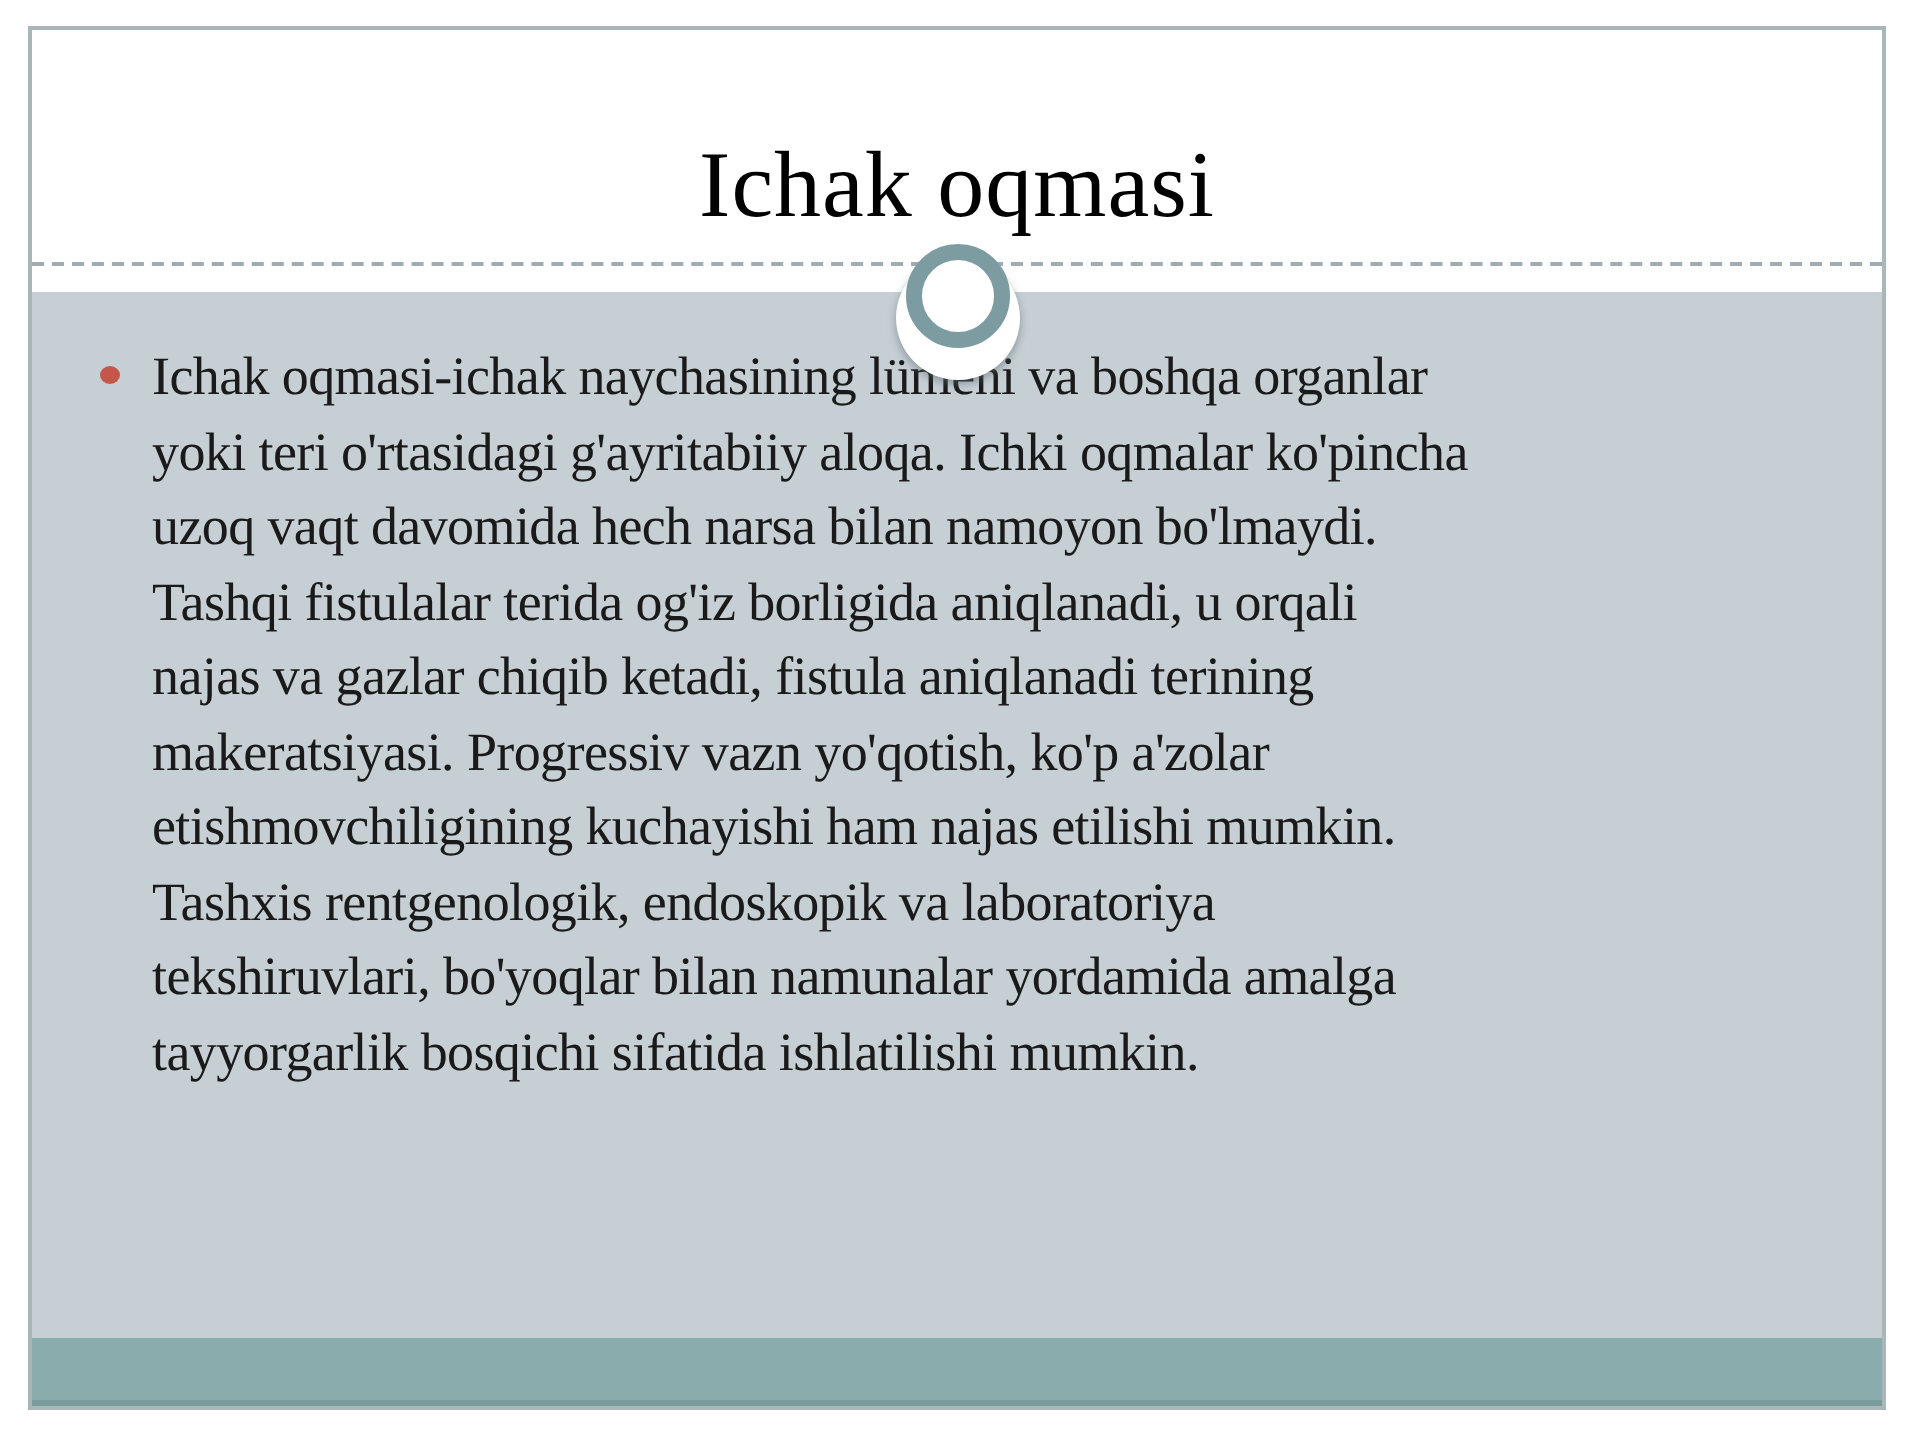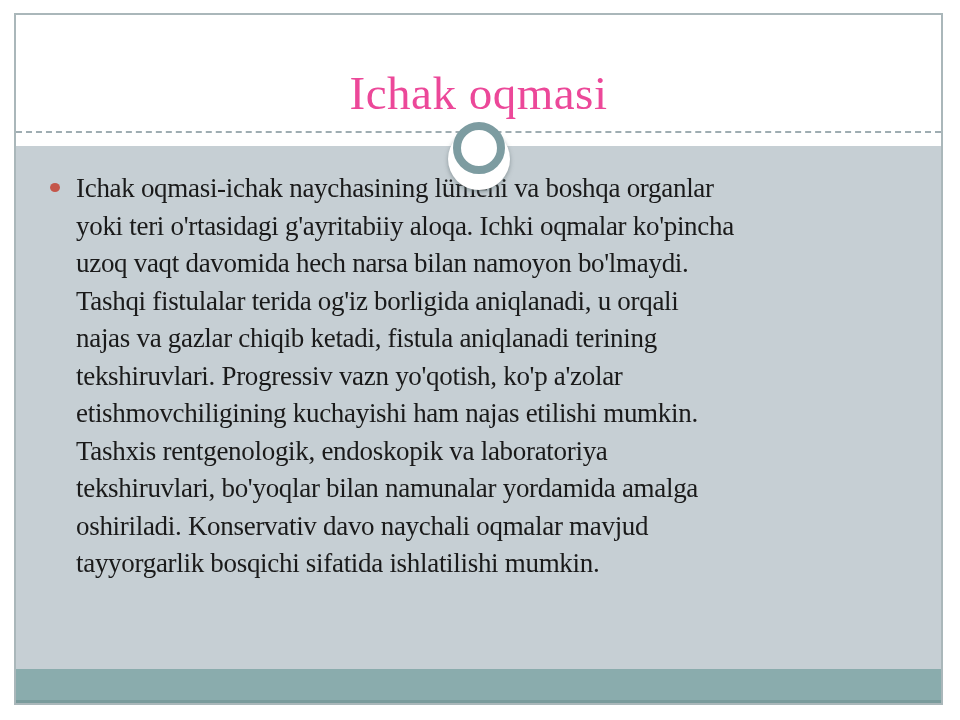--- a/index.html
+++ b/index.html
@@ -22,21 +22,21 @@
     height: 118px;
     background: #ffffff;
     border-bottom: 2px dashed #9fadb2;
     display: flex;
     align-items: flex-end;
     justify-content: center;
   }
   .slide-title {
     font-size: 47px;
     line-height: 1.0;
-    color: #ec4899;
+    color: #000000;
     font-weight: normal;
     padding-bottom: 14px;
     letter-spacing: 0.5px;
   }
   .header-gap {
     height: 13px;
     background: #ffffff;
   }
   .content {
     flex: 1;
@@ -102,25 +102,24 @@
   <div class="header-gap"></div>
 
   <div class="content">
     <div class="bullet-item">
       <span class="bullet-dot"></span>
       <div class="body-line">Ichak oqmasi-ichak naychasining lümeni va boshqa organlar</div>
       <div class="body-line">yoki teri o'rtasidagi g'ayritabiiy aloqa. Ichki oqmalar ko'pincha</div>
       <div class="body-line">uzoq vaqt davomida hech narsa bilan namoyon bo'lmaydi.</div>
       <div class="body-line">Tashqi fistulalar terida og'iz borligida aniqlanadi, u orqali</div>
       <div class="body-line">najas va gazlar chiqib ketadi, fistula aniqlanadi terining</div>
-      <div class="body-line">tekshiruvlari. Progressiv vazn yo'qotish, ko'p a'zolar</div>
+      <div class="body-line">makeratsiyasi. Progressiv vazn yo'qotish, ko'p a'zolar</div>
       <div class="body-line">etishmovchiligining kuchayishi ham najas etilishi mumkin.</div>
       <div class="body-line">Tashxis rentgenologik, endoskopik va laboratoriya</div>
       <div class="body-line">tekshiruvlari, bo'yoqlar bilan namunalar yordamida amalga</div>
-      <div class="body-line">oshiriladi. Konservativ davo naychali oqmalar mavjud</div>
       <div class="body-line">tayyorgarlik bosqichi sifatida ishlatilishi mumkin.</div>
     </div>
   </div>
 
   <div class="band"></div>
 
   <div class="ornament">
     <div class="halo"></div>
     <div class="ring"></div>
   </div>

